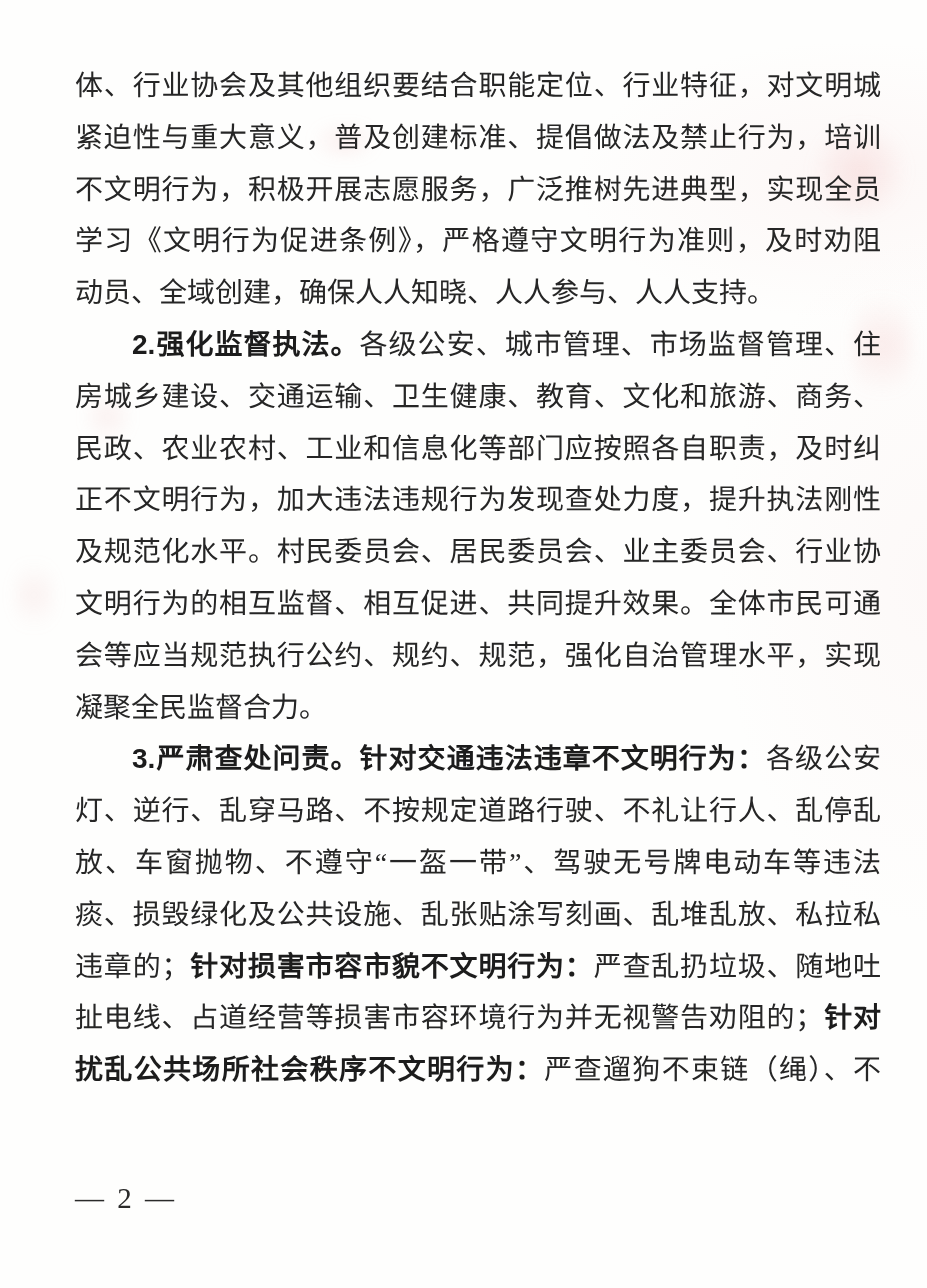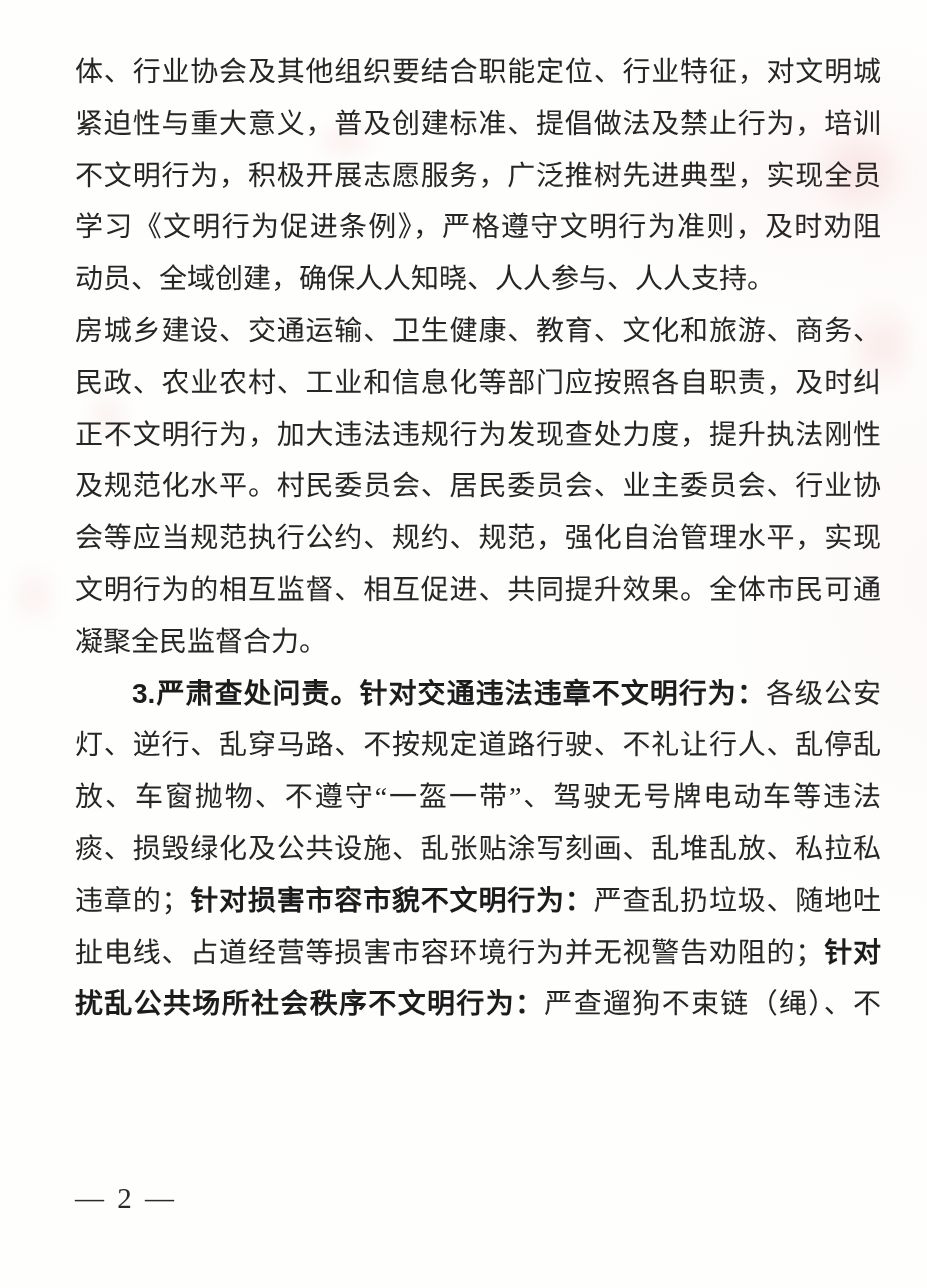--- a/index.html
+++ b/index.html
@@ -12,21 +12,21 @@
   }
   .page{
     position:absolute;inset:0;
     background:
       radial-gradient(ellipse 400px 200px at 92% 14%, rgba(240,185,185,0.10), rgba(255,255,255,0) 70%),
       radial-gradient(ellipse 300px 500px at 100% 45%, rgba(238,190,190,0.08), rgba(255,255,255,0) 70%),
       #fefefd;
   }
   .text-block{
     position:absolute;
-    left:75px;top:46px;width:806px;
+    left:75px;top:60px;width:806px;
     color:#262626;
   }
   .line{
     display:block;
     height:51.8px;
     line-height:51.8px;
     font-size:28px;
     text-align:justify;
     text-align-last:justify;
     white-space:nowrap;
@@ -78,26 +78,27 @@
   <div class="artifact a3"></div>
   <div class="artifact a4"></div>
   <div class="artifact a5"></div>
 
   <div class="text-block">
       <div class="line"><span class="seg">体、行业协会及其他组织要结合职能定位、行业特征，对文明城</span></div>
       <div class="line"><span class="seg">紧迫性与重大意义，普及创建标准、提倡做法及禁止行为，培训</span></div>
       <div class="line"><span class="seg">不文明行为，积极开展志愿服务，广泛推树先进典型，实现全员</span></div>
       <div class="line"><span class="seg">学习《文明行为促进条例》，严格遵守文明行为准则，及时劝阻</span></div>
       <div class="line para-end"><span class="seg">动员、全域创建，确保人人知晓、人人参与、人人支持。</span></div>
+      <div class="line indent"><span class="seg bold">2.强化监督执法。</span><span class="seg">各级公安、城市管理、市场监督管理、住</span></div>
       <div class="line"><span class="seg">房城乡建设、交通运输、卫生健康、教育、文化和旅游、商务、</span></div>
       <div class="line"><span class="seg">民政、农业农村、工业和信息化等部门应按照各自职责，及时纠</span></div>
       <div class="line"><span class="seg">正不文明行为，加大违法违规行为发现查处力度，提升执法刚性</span></div>
       <div class="line"><span class="seg">及规范化水平。村民委员会、居民委员会、业主委员会、行业协</span></div>
+      <div class="line"><span class="seg">文明行为的相互监督、相互促进、共同提升效果。全体市民可通</span></div>
       <div class="line"><span class="seg">会等应当规范执行公约、规约、规范，强化自治管理水平，实现</span></div>
-      <div class="line"><span class="seg">文明行为的相互监督、相互促进、共同提升效果。全体市民可通</span></div>
       <div class="line para-end"><span class="seg">凝聚全民监督合力。</span></div>
       <div class="line indent"><span class="seg bold">3.严肃查处问责。针对交通违法违章不文明行为：</span><span class="seg">各级公安</span></div>
       <div class="line"><span class="seg">灯、逆行、乱穿马路、不按规定道路行驶、不礼让行人、乱停乱</span></div>
       <div class="line"><span class="seg">放、车窗抛物、不遵守“一盔一带”、驾驶无号牌电动车等违法</span></div>
       <div class="line"><span class="seg">痰、损毁绿化及公共设施、乱张贴涂写刻画、乱堆乱放、私拉私</span></div>
       <div class="line"><span class="seg">违章的；</span><span class="seg bold">针对损害市容市貌不文明行为：</span><span class="seg">严查乱扔垃圾、随地吐</span></div>
       <div class="line"><span class="seg">扯电线、占道经营等损害市容环境行为并无视警告劝阻的；</span><span class="seg bold">针对</span></div>
       <div class="line"><span class="seg bold">扰乱公共场所社会秩序不文明行为：</span><span class="seg">严查遛狗不束链（绳）、不</span></div>
     </div>
 

